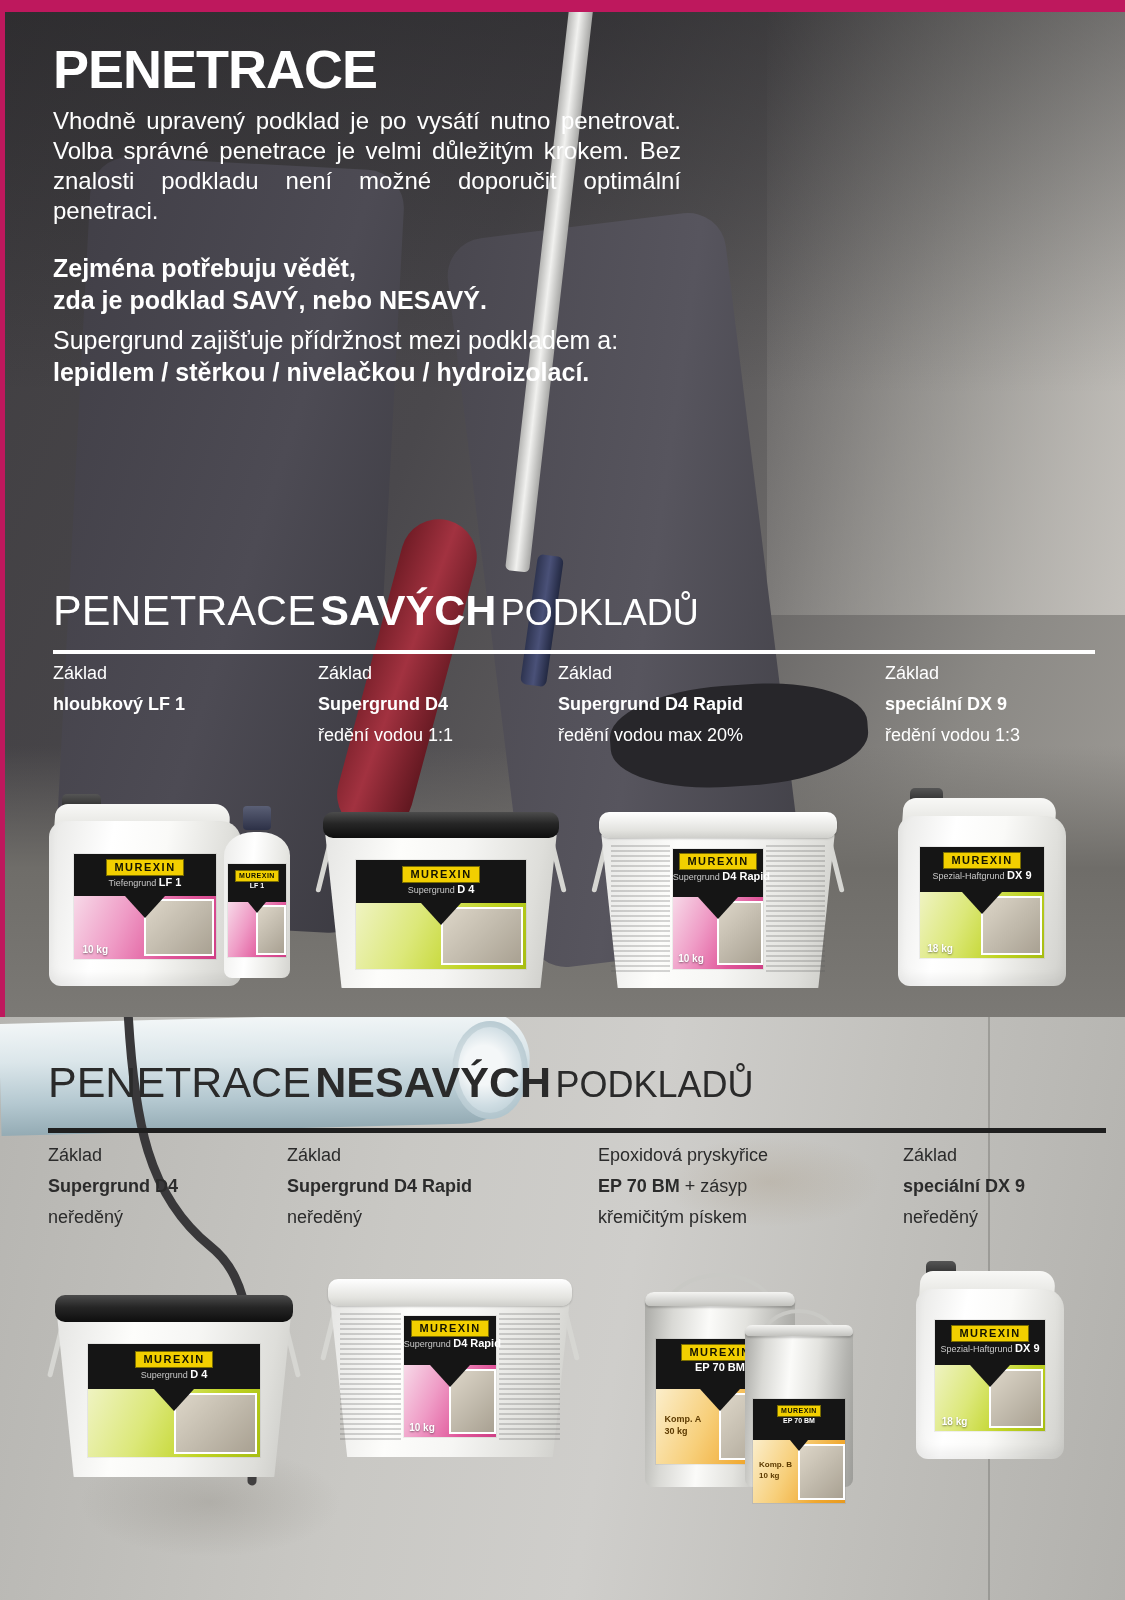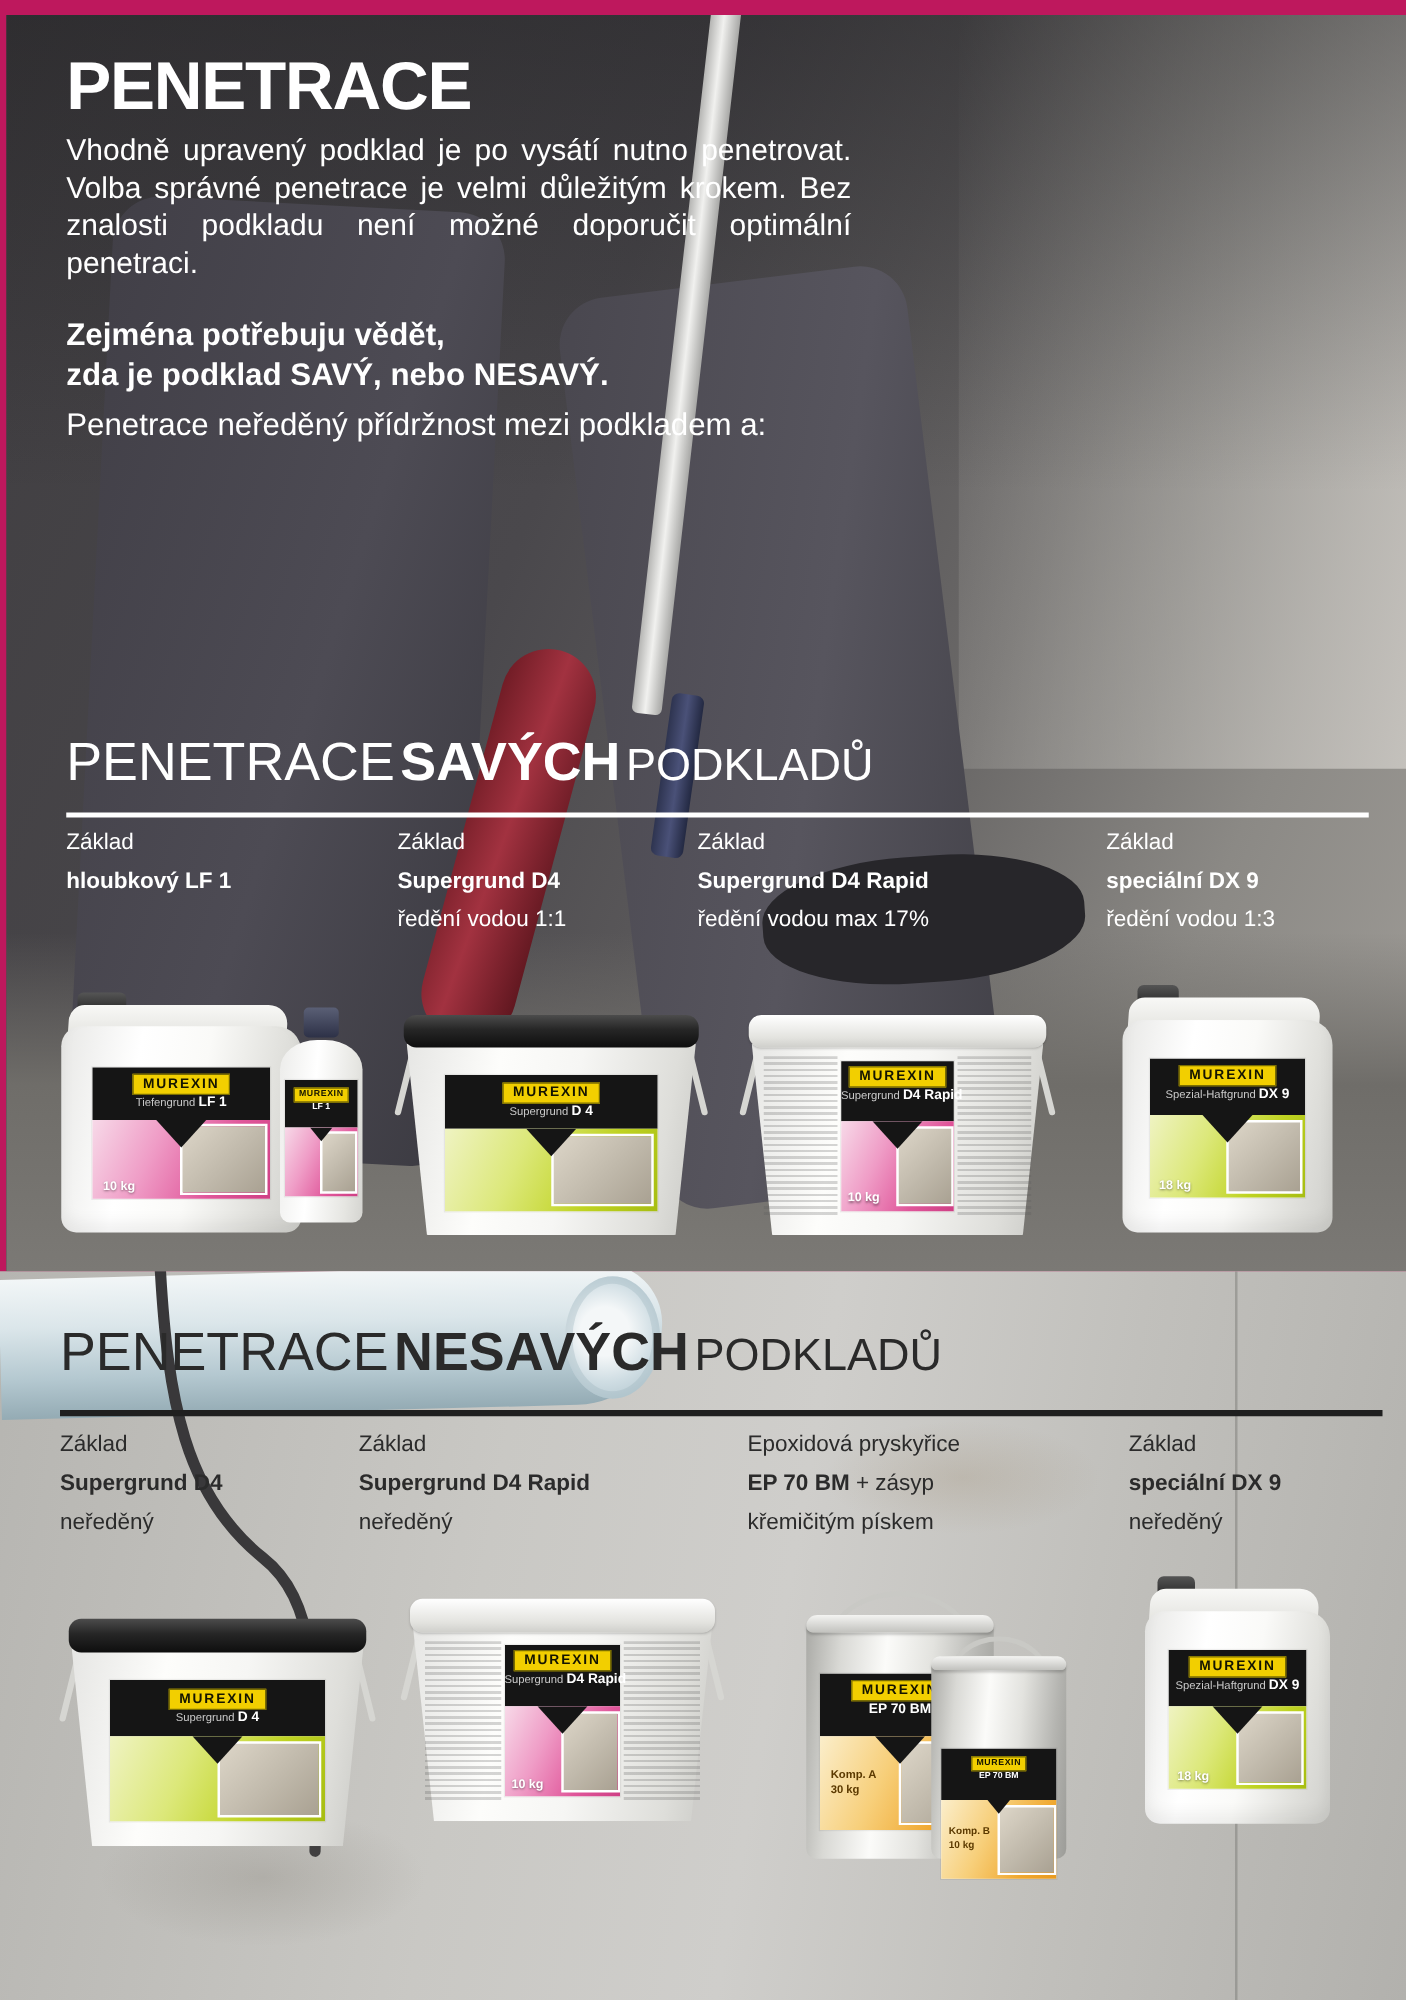--- a/index.html
+++ b/index.html
@@ -126,21 +126,21 @@
     <div class="leg-a"></div>
     <div class="leg-b"></div>
     <div class="shoe"></div>
     <div class="stick"></div>
     <div class="grip"></div>
     <div class="mophead"></div>
 
     <h1 class="t page-title" style="left:48px;top:26px;">PENETRACE</h1>
     <p class="t know" style="left:48px;top:240px;"><span>Zejména potřebuju vědět,</span><br><span>zda je podklad SAVÝ, nebo NESAVÝ.</span></p>
     <p class="t intro" style="left:48px;top:94px;">Vhodně upravený podklad je po vysátí nutno penetrovat. Volba správné penetrace je velmi důležitým krokem. Bez znalosti podkladu není možné doporučit optimální penetraci.</p>
-    <p class="t adh" style="left:48px;top:312px;"><span>Penetrace neředěný přídržnost mezi podkladem a:</span><br></p>
+    <p class="t adh" style="left:48px;top:312px;"><span>Supergrund zajišťuje přídržnost mezi podkladem a:</span><br><span class="bold2">lepidlem / stěrkou / nivelačkou / hydroizolací.</span></p>
 
     <div class="t sec-head light" style="left:48px;top:574px;">
       <span class="h-pre">PENETRACE</span>
       <span class="h-bold">SAVÝCH</span>
       <span class="h-post">PODKLADŮ</span>
     </div>
     <div class="rule light-rule" style="left:48px;top:638px;width:1042px;"></div>
 
     <div class="pcol light" style="left:48px;top:646px;">
       <span>Základ</span><br>
@@ -148,21 +148,21 @@
       <span></span>
     </div>
     <div class="pcol light" style="left:313px;top:646px;">
       <span>Základ</span><br>
       <span class="pc-name">Supergrund D4</span><span></span><br>
       <span>ředění vodou 1:1</span>
     </div>
     <div class="pcol light" style="left:553px;top:646px;">
       <span>Základ</span><br>
       <span class="pc-name">Supergrund D4 Rapid</span><span></span><br>
-      <span>ředění vodou max 17%</span>
+      <span>ředění vodou max 20%</span>
     </div>
     <div class="pcol light" style="left:880px;top:646px;">
       <span>Základ</span><br>
       <span class="pc-name">speciální DX 9</span><span></span><br>
       <span>ředění vodou 1:3</span>
     </div>
 
     <div class="prod" style="left:44px;top:782px;width:192px;height:192px;">
       <div class="can-cap"></div>
       <div class="can-top"></div>

